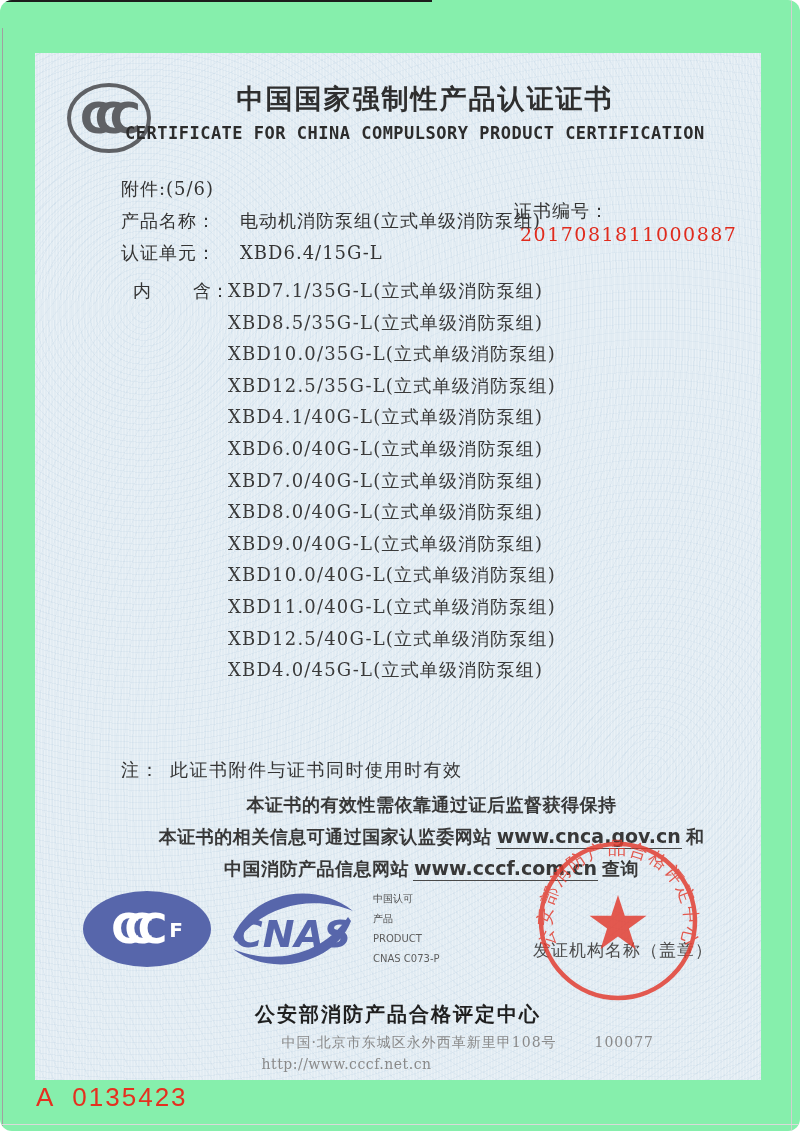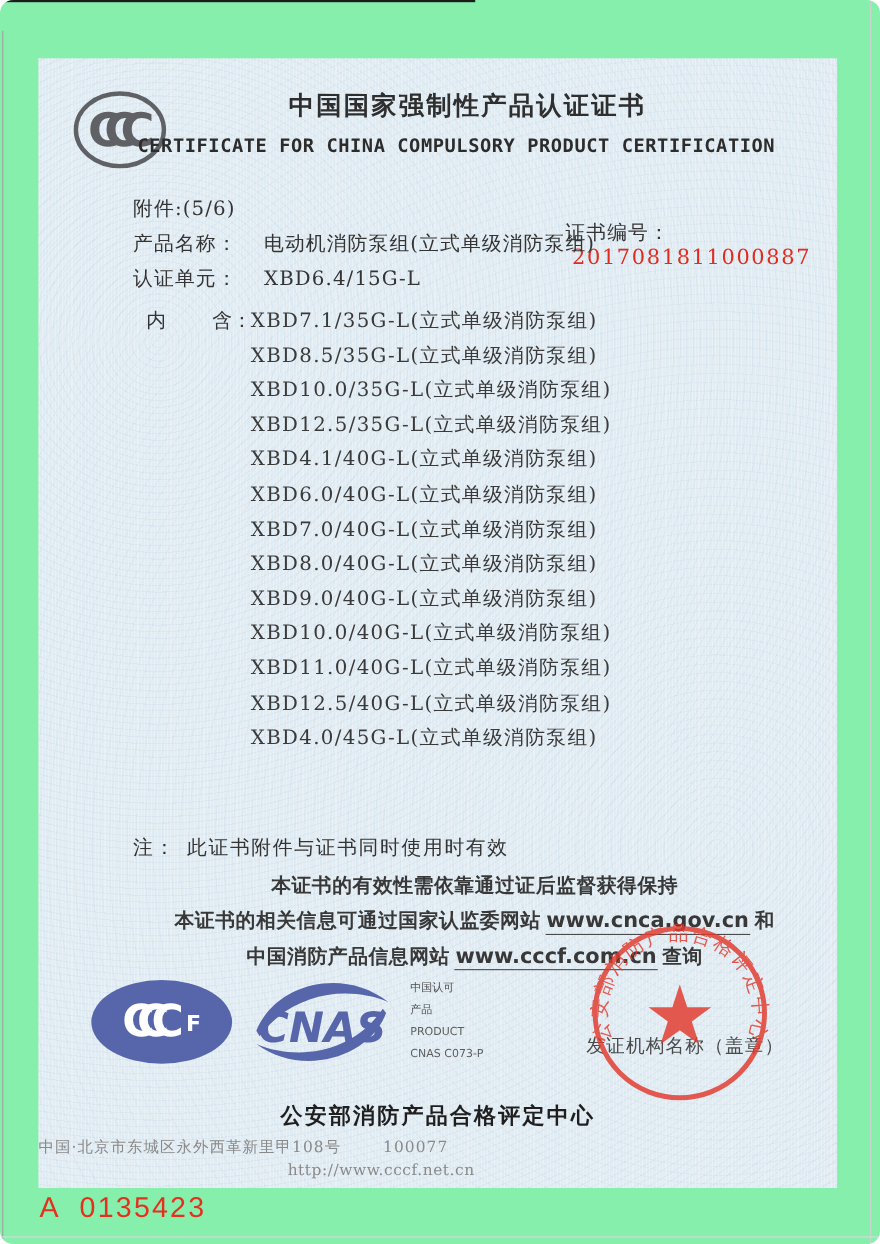--- a/index.html
+++ b/index.html
@@ -17,21 +17,21 @@
       repeating-radial-gradient(circle at 15% 25%, rgba(140,175,205,.10) 0 1px, transparent 1px 6px),
       repeating-radial-gradient(circle at 85% 70%, rgba(140,175,205,.08) 0 1px, transparent 1px 8px),
       repeating-linear-gradient(90deg, rgba(255,255,255,.28) 0 1px, transparent 1px 3px);
   }
   .abs{position:absolute;}
 
   
   .ccc-logo{left:30px;top:29px;width:88px;height:72px;}
   .title-zh{left:70px;top:28px;width:640px;text-align:center;
     font-family:"DejaVu Sans","Liberation Sans",sans-serif;font-weight:bold;
-    font-size:23px;letter-spacing:2px;color:#2e2e2e;}
+    font-size:27px;letter-spacing:2px;color:#2e2e2e;}
   .title-en{left:90px;top:70px;width:630px;
     font-family:"DejaVu Sans Mono","Liberation Mono",monospace;font-weight:bold;
     font-size:17px;letter-spacing:0.5px;color:#2c2c2c;white-space:nowrap;}
 
   
   .row{font-size:18px;color:#343434;letter-spacing:1px;white-space:nowrap;}
   .attachment{left:86px;top:124px;}
   .certno{left:479px;top:123px;margin-top:23px;}
   .certno .lab{font-size:18px;color:#343434;letter-spacing:1px;}
   .certno .val{font-size:19px;color:#e02b1d;letter-spacing:1.5px;margin-left:6px;}
@@ -68,21 +68,21 @@
        font-size:10px;line-height:20px;color:#4c4c4c;white-space:nowrap;}
   .acc .g{color:#5d5d5d;}
 
   
   .issuer-caption{left:498px;top:886px;font-size:17px;color:#4a4a4a;letter-spacing:1px;z-index:1;white-space:nowrap;}
   .stamp{left:501px;top:786px;width:164px;height:164px;opacity:.83;z-index:2;}
 
   
   .org{left:0;top:948px;width:726px;text-align:center;font-weight:bold;
        font-size:20px;color:#1f1f1f;letter-spacing:2px;}
-  .addr{left:0;top:981px;width:619px;text-align:left;font-size:14px;color:#898989;letter-spacing:1px;white-space:nowrap;}
+  .addr{left:0;top:981px;width:619px;text-align:right;font-size:14px;color:#898989;letter-spacing:1px;white-space:nowrap;}
   .addr .pc{margin-left:38px;}
   .web{left:0;top:1003px;width:623px;text-align:center;font-size:14px;color:#898989;letter-spacing:0.5px;}
 
   .serial{left:36px;top:1082px;color:#e5301f;white-space:pre;
     font-family:"Liberation Sans","DejaVu Sans",sans-serif;font-size:26px;letter-spacing:2px;}
 </style>
 </head>
 <body>
 
 <div class="scan">

